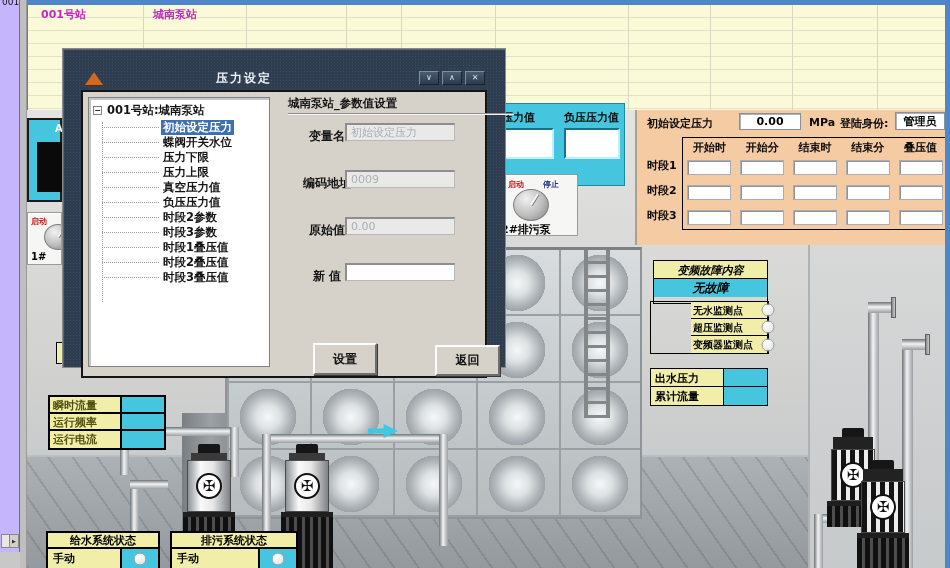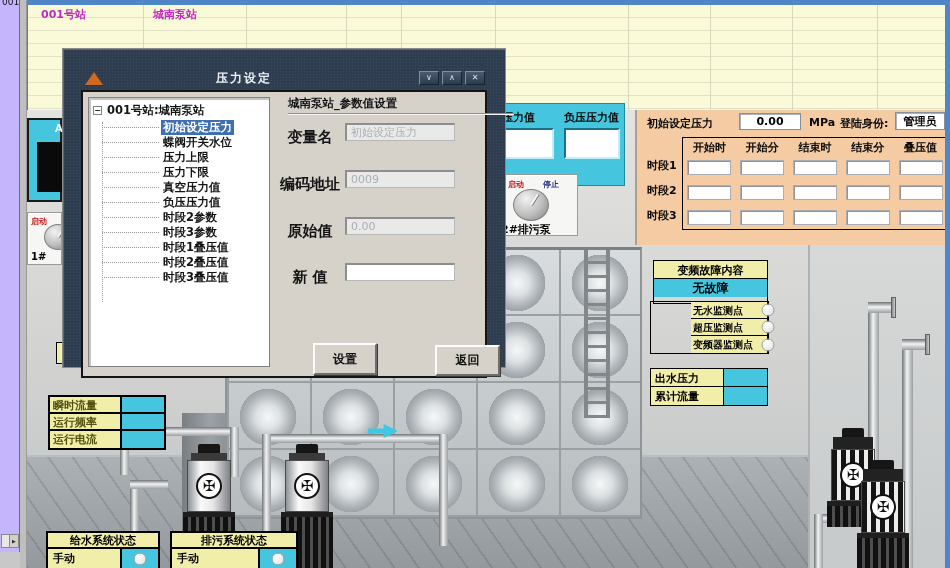--- a/index.html
+++ b/index.html
@@ -109,21 +109,21 @@
   .wbox { background:#fff; border:1px solid #8890A0; box-shadow:inset 1px 1px 0 #AAB2C0;
     display:flex; align-items:center; justify-content:center; font-size:11px; font-weight:bold; color:#000; }
   .sched-table { position:absolute; left:45px; top:27px; width:266px; height:93px; border:1px solid #000; }
   .sched-head { display:flex; height:17px; }
   .sched-head div { flex:1; text-align:center; font-size:11px; font-weight:bold; color:#0A0A0A; padding-top:2px; }
   .sched-row { display:flex; height:25px; }
   .sched-row .c { flex:1; display:flex; align-items:center; justify-content:center; }
   .sched-cell { width:44px; height:15px; background:#fff; border:1px solid #A8AEB4; box-shadow:inset 1px 1px 0 #8D9399; }
   .sched-rowlab { position:absolute; left:10px; font-size:11px; font-weight:bold; color:#0A0A0A; }
 
-  .fault-panel { left:653px; top:260px; width:115px; height:44px; border:1px solid #000; }
+  .fault-panel { left:653px; top:260px; width:115px; height:44px; border:1px solid #000;font-style:italic; }
   .fault-panel .hd { height:18px; background:#F0EEA9; border-bottom:1px solid #000; text-align:center;
     font-size:11px; font-weight:bold; padding-top:2px; }
   .fault-panel .st { height:18px; background:#45C6DE; text-align:center; font-size:12px; font-weight:bold; padding-top:1px; }
 
   .monitor-panel { left:650px; top:301px; width:119px; border:1px solid #000; }
   .monitor-row { display:flex; height:17px; border-bottom:1px solid #000;margin-left:40px; }
   .monitor-row:last-child { border-bottom:none; }
   .monitor-row .m-lab { width:79px; background:#F0EEA9; font-size:10px; font-weight:bold; padding:2px 0 0 2px; white-space:nowrap; overflow:hidden; }
   .monitor-row .m-val { flex:1; background:#45C6DE; border-left:1px solid #000; position:relative; }
   .ind-circle { position:absolute; left:50%; top:50%; transform:translate(-50%,-50%); width:13px; height:13px;
@@ -173,21 +173,21 @@
   .tree-vline { position:absolute; left:13px; top:24px; height:180px; border-left:1px dotted #9A9A9A; }
   .tree-list { list-style:none; margin-top:2px; }
   .tree-list li { position:relative; height:15px; line-height:15px; padding-left:72px; font-size:11.5px; font-weight:bold;
     color:#141414; white-space:nowrap; }
   .tree-list li::before { content:""; position:absolute; left:13px; top:7px; width:57px; border-top:1px dotted #9A9A9A; }
   .tree-list li span { display:inline-block; padding:0 2px; }
   .tree-list li.selected span { background:#3E6FAE; color:#fff; }
 
   .form-header { position:absolute; left:205px; top:4px; font-size:11.5px; font-weight:bold; color:#141414; }
   .form-groove { position:absolute; left:205px; top:21px; width:226px; border-top:1px solid #909090; border-bottom:1px solid #F4F4F4; }
-  .field-label { position:absolute; left:195px; width:64px; text-align:center; font-size:15px; font-weight:bold; color:#141414; }
+  .field-label { position:absolute; left:212px; width:64px; text-align:center; font-size:12px; font-weight:bold; color:#141414; }
   .field-input { position:absolute; left:262px; width:110px; height:18px; font-family:inherit; font-size:11px;
     padding:0 4px; background:#E9E9E7; color:#A9AFB5;
     border:1px solid #B8B8B8; border-top:2px solid #8E8E8E; border-left:2px solid #8E8E8E; outline:none; }
   .field-input.enabled { background:#fff; color:#000; }
   .dlg-btn { position:absolute; background:#D6D2CA; font-family:inherit; font-size:12px; font-weight:bold; color:#111;
     border:2px solid #6E6E6E; border-top-color:#FCFCFC; border-left-color:#FCFCFC; box-shadow:1px 1px 0 #3A3A3A; }
 </style>
 </head>
 <body>
 
@@ -465,22 +465,22 @@
 
       <div class="tree-box">
         <div class="tree-root">
           <div class="expand-box">−</div>
           <span>001号站:城南泵站</span>
         </div>
         <div class="tree-vline"></div>
         <ul class="tree-list">
           <li class="selected"><span>初始设定压力</span></li>
           <li><span>蝶阀开关水位</span></li>
+          <li><span>压力下限</span></li>
           <li><span>压力上限</span></li>
-          <li><span>压力下限</span></li>
           <li><span>真空压力值</span></li>
           <li><span>负压压力值</span></li>
           <li><span>时段2参数</span></li>
           <li><span>时段3参数</span></li>
           <li><span>时段1叠压值</span></li>
           <li><span>时段2叠压值</span></li>
           <li><span>时段3叠压值</span></li>
         </ul>
       </div>
 

